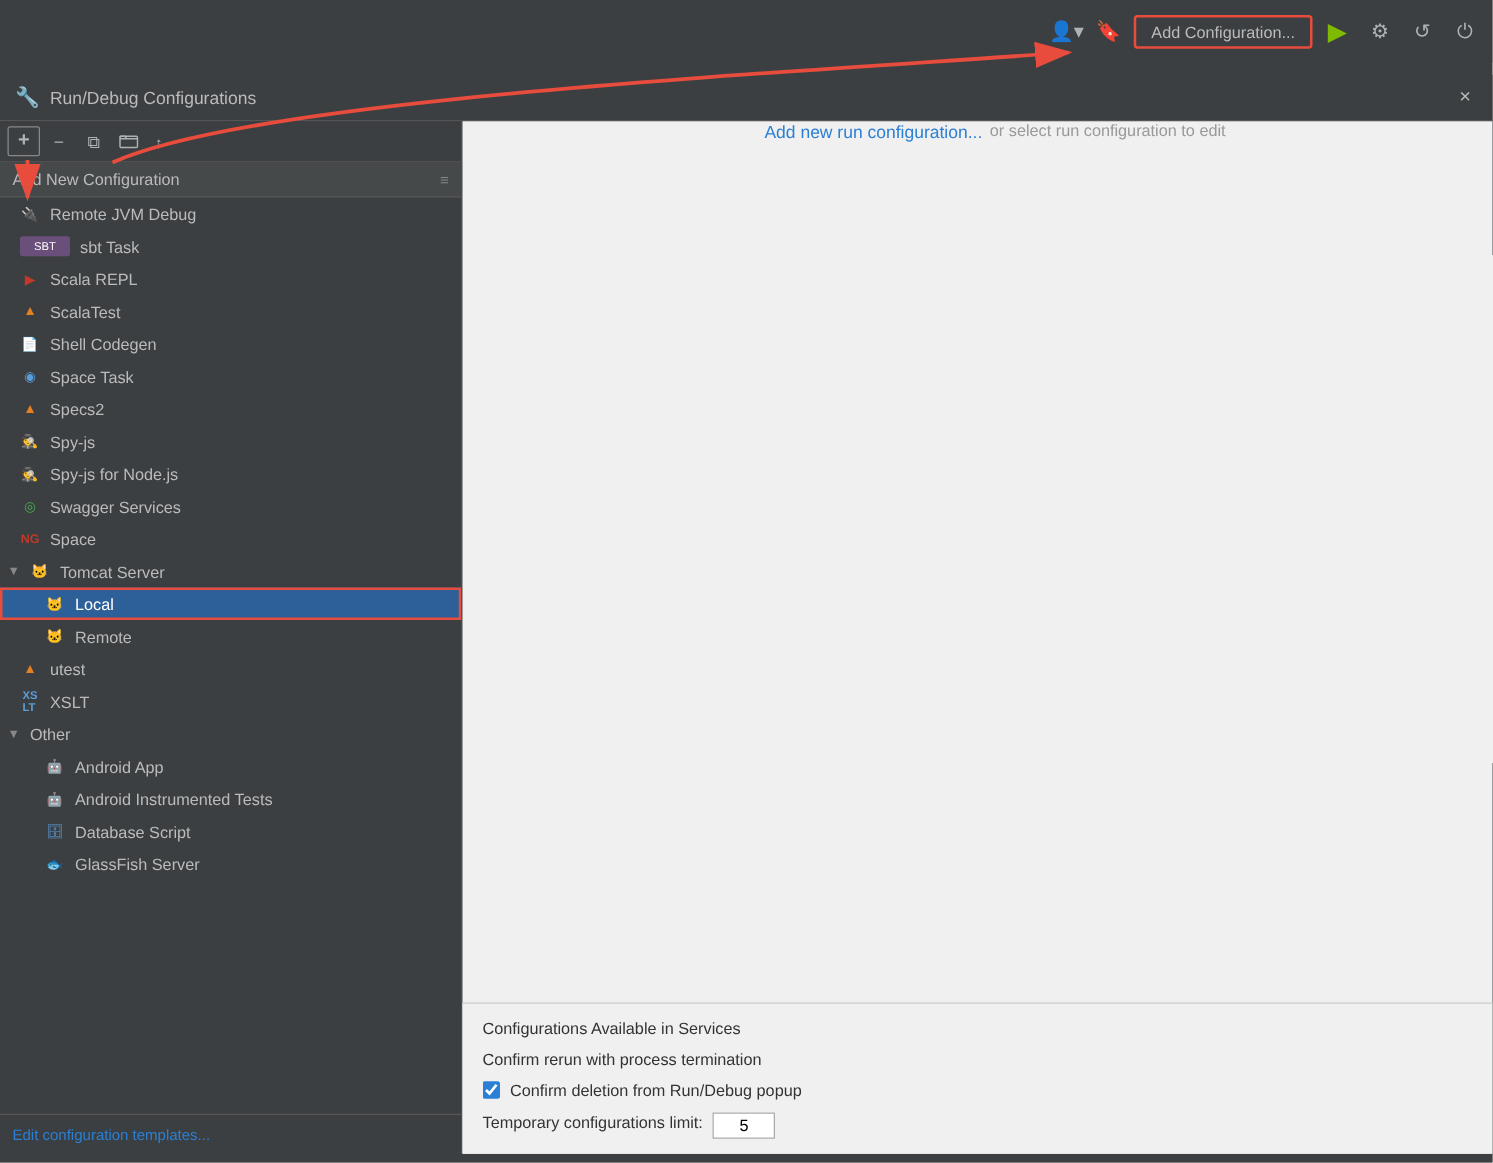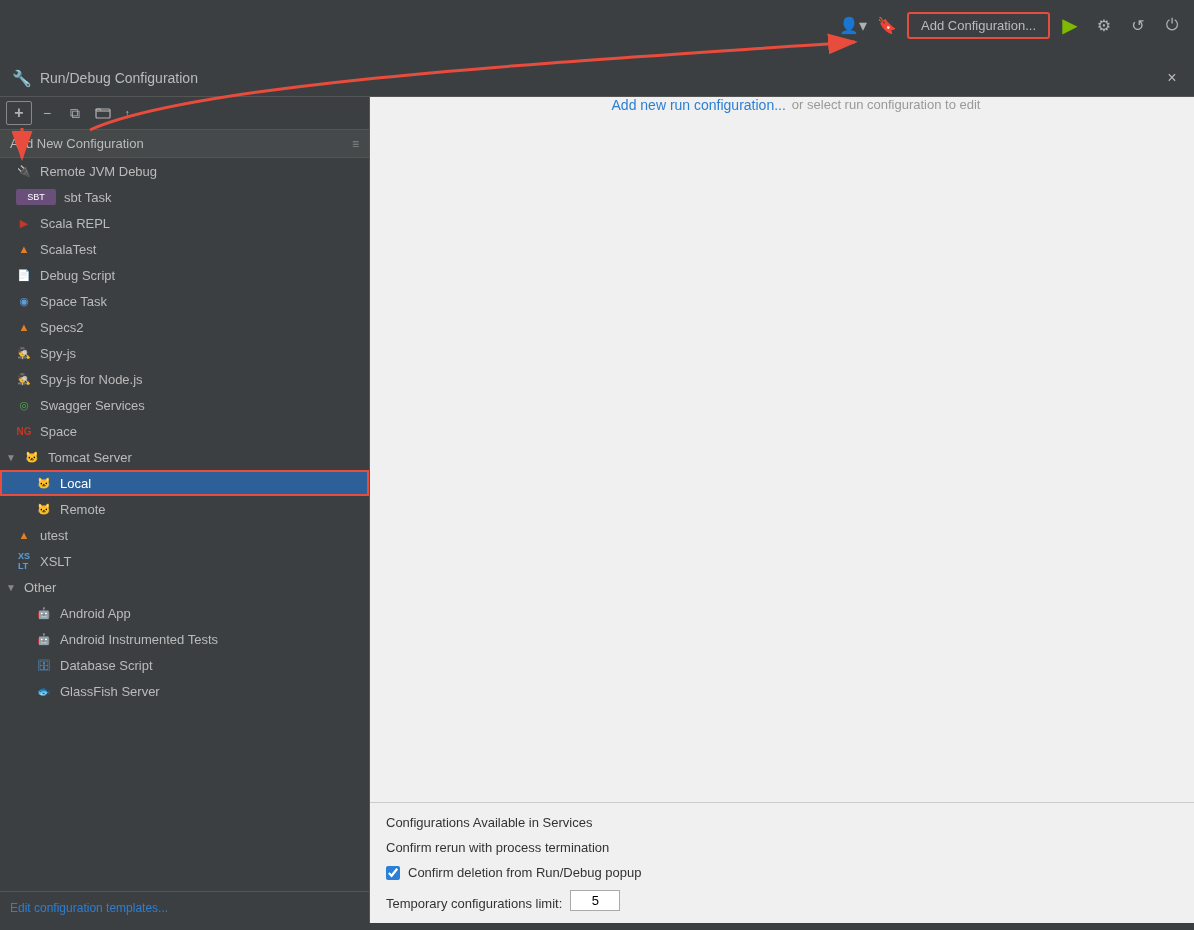--- a/index.html
+++ b/index.html
@@ -231,21 +231,21 @@
 
     
     .bottom-panel {
       border-top: 1px solid #ccc;
       padding: 12px 16px;
       background: #f0f0f0;
     }
 
     .settings-row {
       display: flex;
-      align-items: flex-end;
+      align-items: flex-start;
       gap: 8px;
       margin-bottom: 10px;
       color: #333;
       font-size: 13px;
     }
 
     .settings-row:last-child { margin-bottom: 0; }
 
     .checkbox {
       width: 14px; height: 14px;
@@ -307,21 +307,21 @@
   <button class="add-config-btn">Add Configuration...</button>
   <div class="top-icon-btn run-icon">▶</div>
   <div class="top-icon-btn gear-icon">⚙</div>
   <div class="top-icon-btn refresh-icon">↺</div>
   <div class="top-icon-btn">⏻</div>
 </div>
 
 <div class="dialog">
   <div class="dialog-title-bar">
     <span style="font-size:16px; color:#e67e22;">🔧</span>
-    <span class="dialog-title">Run/Debug Configuration</span>
+    <span class="dialog-title">Run/Debug Configurations</span>
     <span class="dialog-close">×</span>
   </div>
 
   <div class="dialog-body">
 
     <div class="left-panel">
 
       <div class="toolbar-row">
         <button class="tb-btn add-btn">+</button>
         <button class="tb-btn">−</button>
@@ -362,21 +362,21 @@
           <span class="item-text">Scala REPL</span>
         </div>
 
         <div class="config-item">
           <span class="item-icon icon-scalatest">▲</span>
           <span class="item-text">ScalaTest</span>
         </div>
 
         <div class="config-item">
           <span class="item-icon icon-shell">📄</span>
-          <span class="item-text">Debug Script</span>
+          <span class="item-text">Shell Codegen</span>
         </div>
 
         <div class="config-item">
           <span class="item-icon icon-space">◉</span>
           <span class="item-text">Space Task</span>
         </div>
 
         <div class="config-item">
           <span class="item-icon icon-specs2">▲</span>
           <span class="item-text">Specs2</span>

